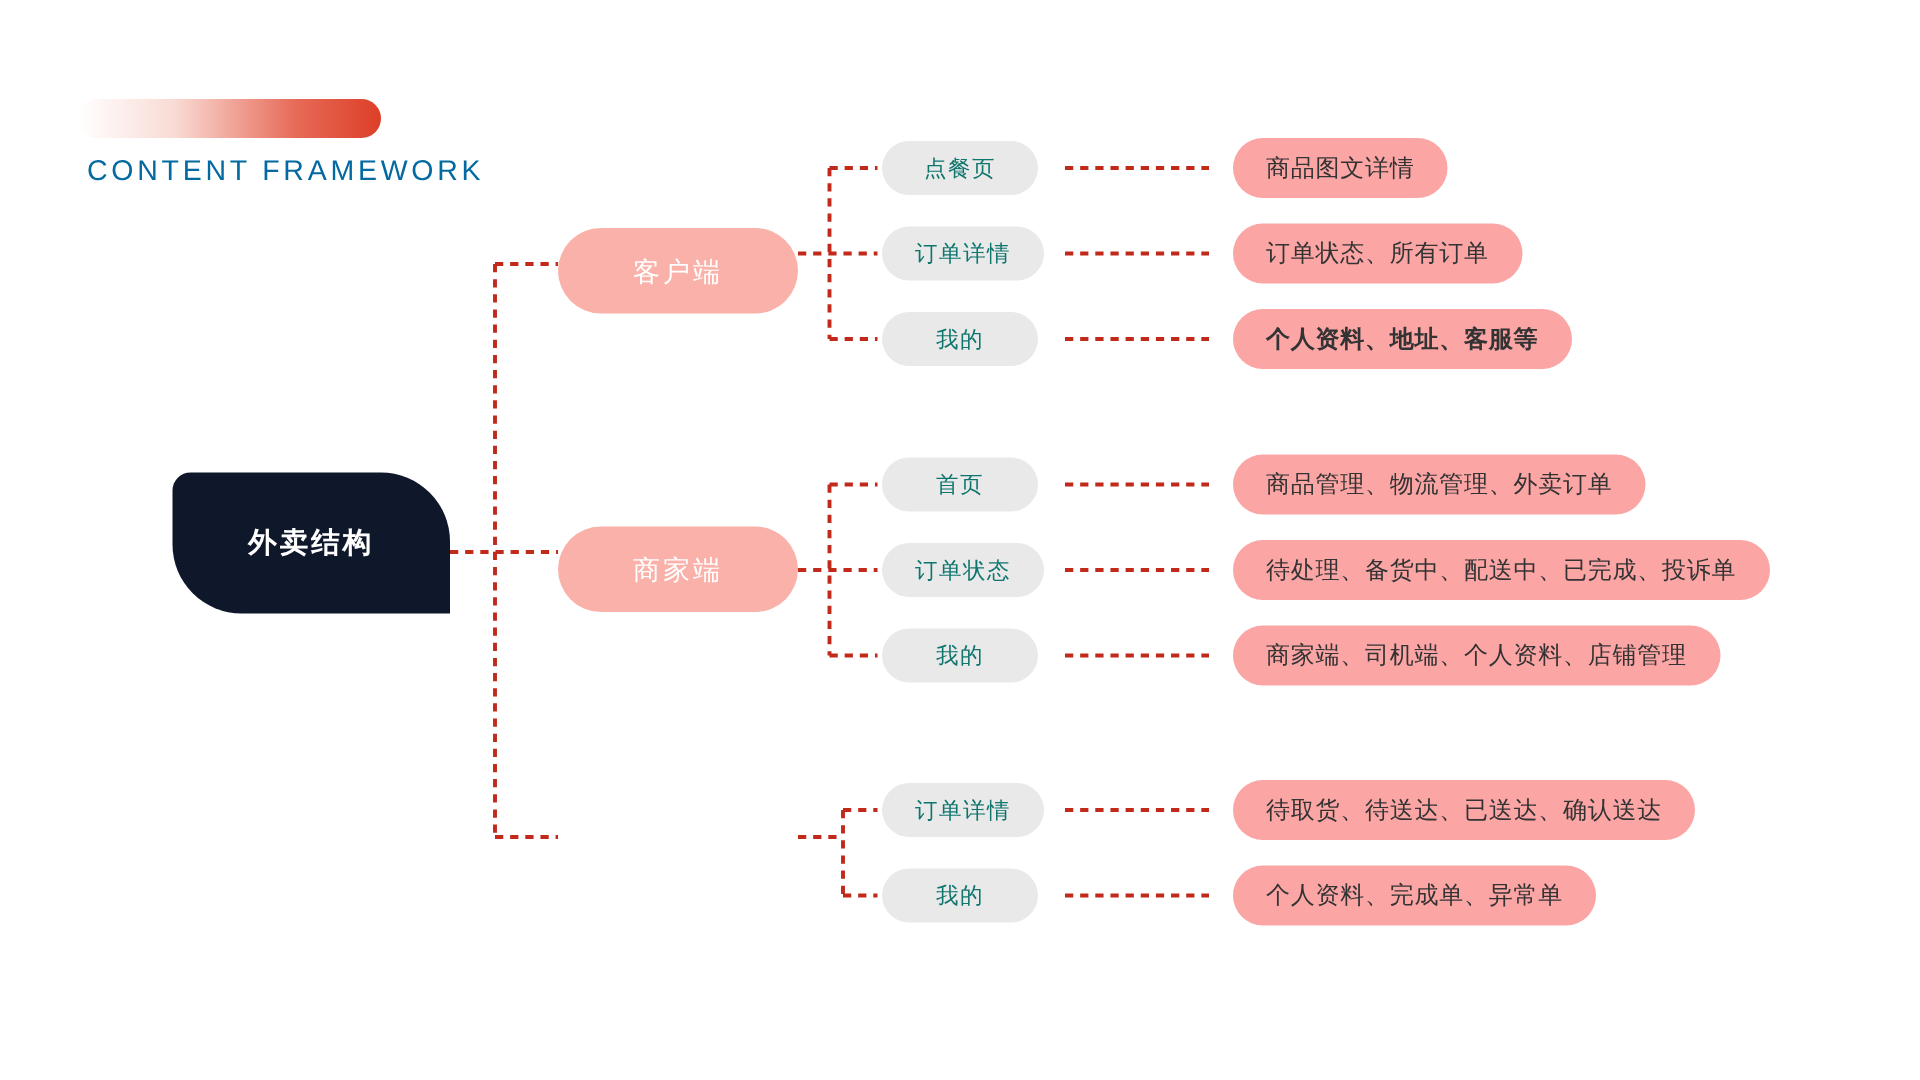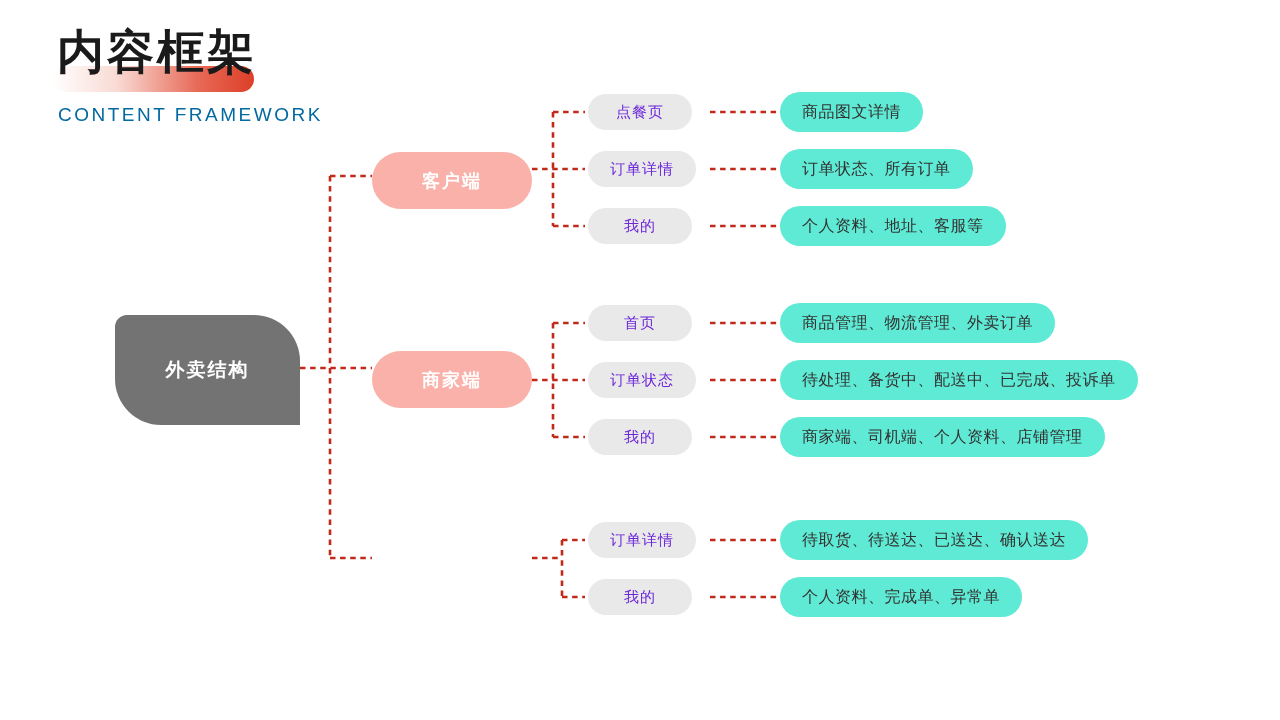--- a/index.html
+++ b/index.html
@@ -25,40 +25,40 @@
   }
   
   svg.connectors{position:absolute;left:0;top:0;z-index:0;}
   svg.connectors line{stroke:#C1291B;stroke-width:2.6;stroke-dasharray:5.5 4.6;fill:none;}
   
   .node,.pill{
     position:absolute;display:flex;align-items:center;justify-content:center;
     box-sizing:border-box;white-space:nowrap;z-index:1;
   }
   .root{
-    left:115px;top:315px;width:185px;height:110px;background:#737373;
+    left:115px;top:315px;width:185px;height:94px;background:#0f172a;
     border-radius:12px 46px 0 46px;color:#ffffff;font-size:19px;font-weight:bold;letter-spacing:2px;
   }
   .branch{
     left:372px;width:160px;height:57px;background:#FAB1AA;border-radius:29px;
-    color:#ffffff;font-size:18px;font-weight:bold;letter-spacing:2px;
+    color:#ffffff;font-size:18px;font-weight:normal;letter-spacing:2px;
   }
   .b0{top:152px;} .b1{top:351px;text-align:center;} .b2{top:529px;}
   .child{
     left:588px;height:36px;min-width:104px;padding:0 22px;background:#E9E9E9;border-radius:18px;
-    color:#6d28d9;font-size:15px;letter-spacing:1px;
+    color:#0f766e;font-size:15px;letter-spacing:1px;
   }
   .c0{top:94px;} .c1{top:151px;} .c2{top:208px;}
   .c3{top:305px;} .c4{top:362px;} .c5{top:419px;}
   .c6{top:522px;} .c7{top:579px;}
   .desc{
-    left:780px;height:40px;padding:0 22px;background:#5eead4;border-radius:20px;
+    left:822px;height:40px;padding:0 22px;background:#fca5a5;border-radius:20px;
     color:#333333;font-size:16px;letter-spacing:0.5px;justify-content:flex-start;
   }
-  .d0{top:92px;} .d1{top:149px;font-family:Liberation Serif, serif;} .d2{top:206px;}
+  .d0{top:92px;} .d1{top:149px;font-family:Liberation Serif, serif;} .d2{top:206px;font-weight:bold;}
   .d3{top:303px;} .d4{top:360px;} .d5{top:417px;}
   .d6{top:520px;} .d7{top:577px;}
 </style>
 </head>
 <body>
 
 <div class="canvas">
 
   <svg class="connectors" width="1280" height="720" viewBox="0 0 1280 720">
 
@@ -89,21 +89,20 @@
     <line x1="710" y1="226" x2="806" y2="226"></line>
     <line x1="710" y1="323" x2="806" y2="323"></line>
     <line x1="710" y1="380" x2="806" y2="380"></line>
     <line x1="710" y1="437" x2="806" y2="437"></line>
     <line x1="710" y1="540" x2="806" y2="540"></line>
     <line x1="710" y1="597" x2="806" y2="597"></line>
   </svg>
 
   <div class="title-block">
     <div class="swoosh"></div>
-    <h1 class="page-title">内容框架</h1>
     <div class="page-subtitle">CONTENT FRAMEWORK</div>
   </div>
 
   <div class="node root">外卖结构</div>
 
   <div class="node branch b0">客户端</div>
   <div class="node branch b1">商家端</div>
 
   <div class="pill child c0">点餐页</div>
   <div class="pill child c1">订单详情</div>

